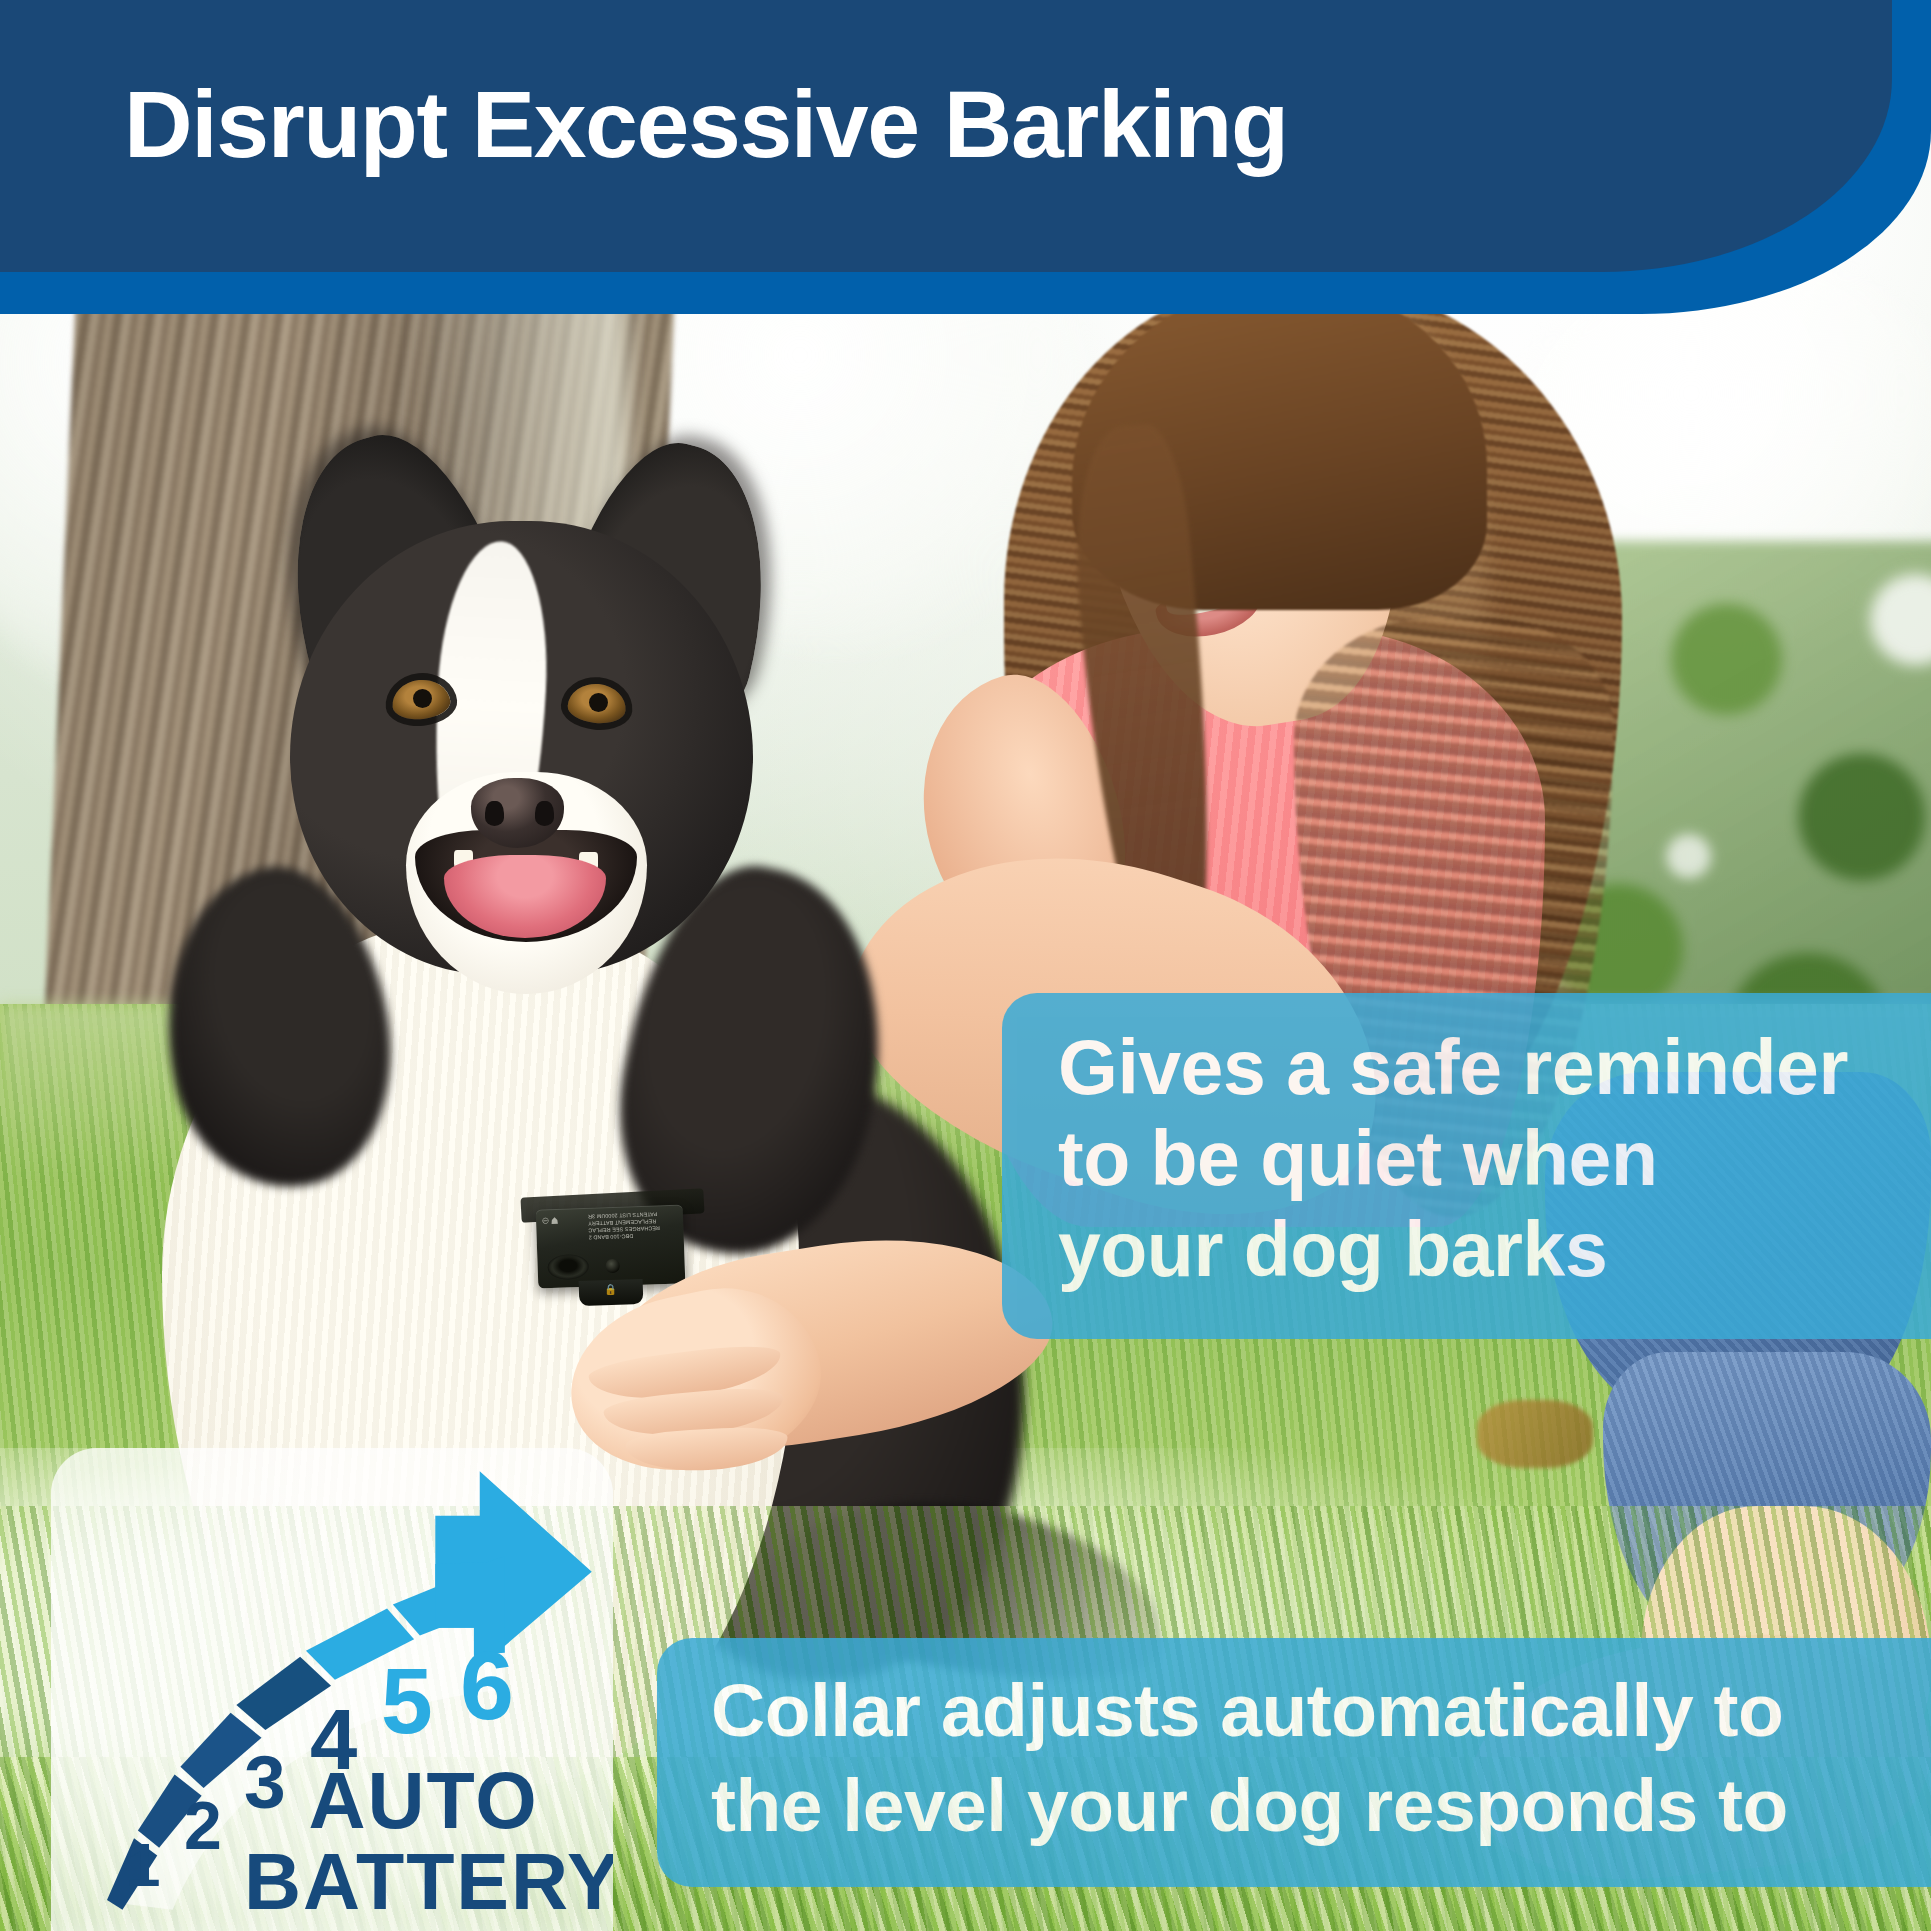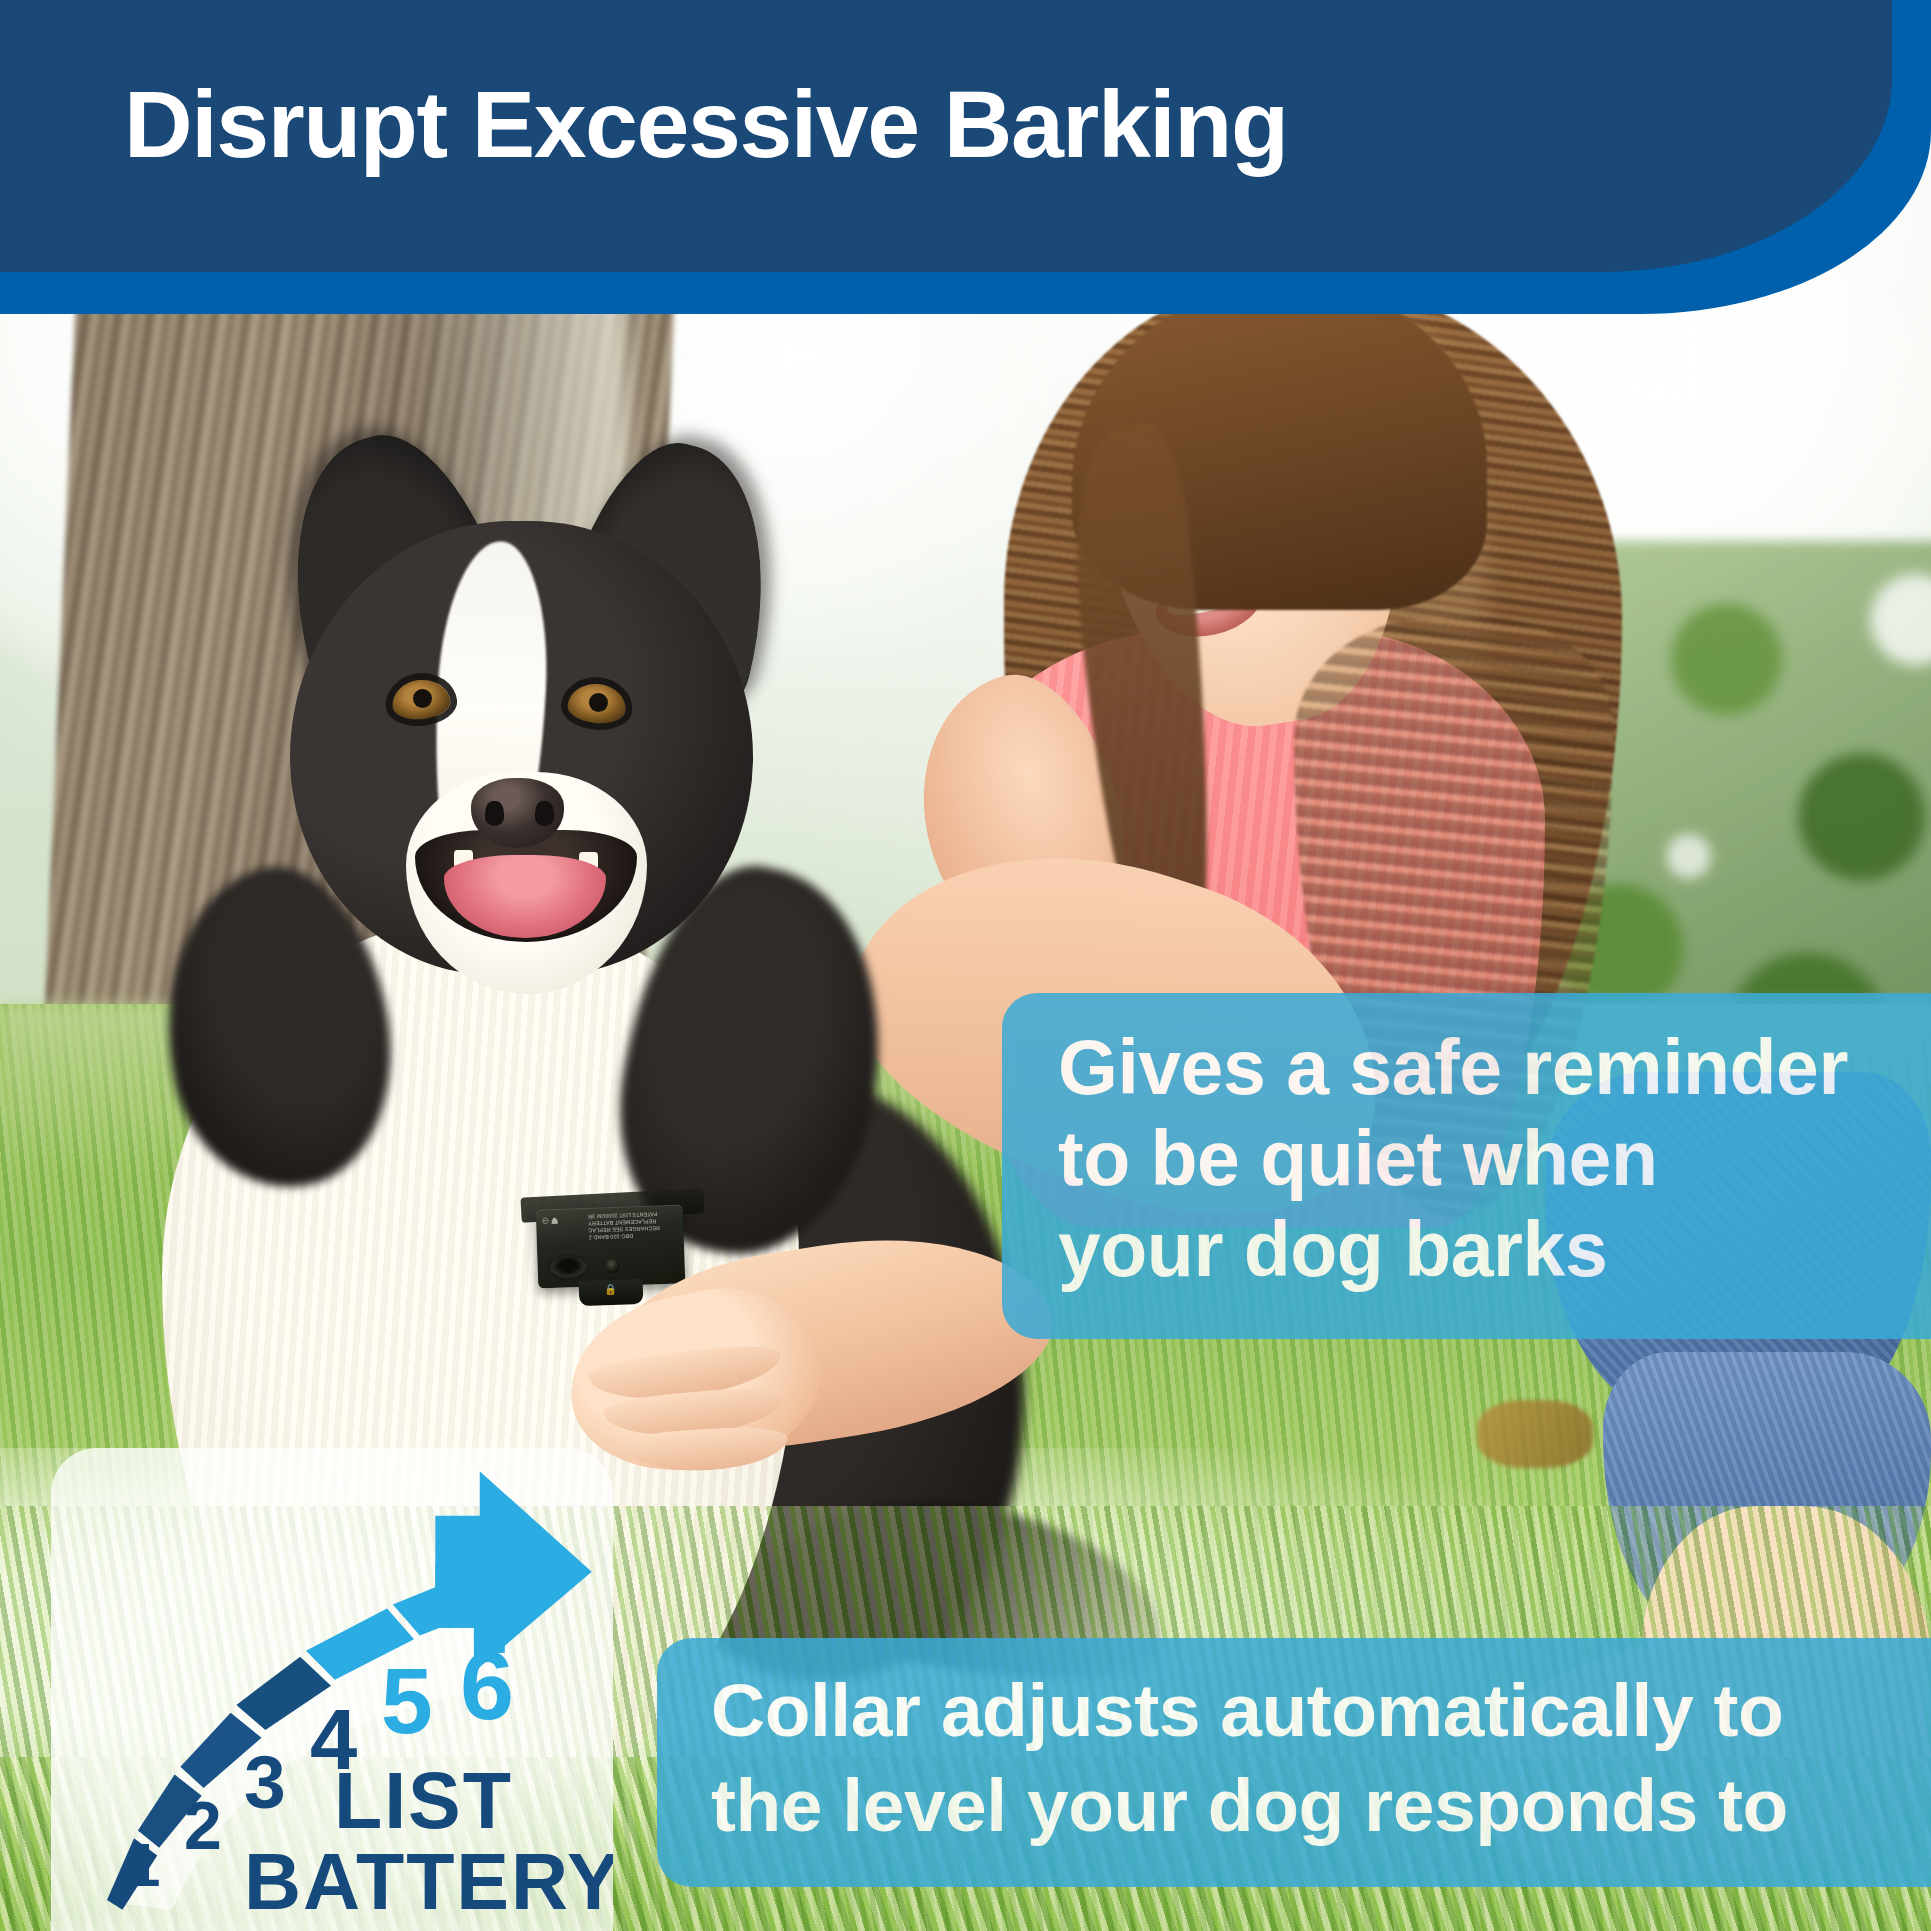--- a/index.html
+++ b/index.html
@@ -740,19 +740,19 @@
     </svg>
 
     <div class="badge-num n1">1</div>
     <div class="badge-num n2">2</div>
     <div class="badge-num n3">3</div>
     <div class="badge-num n4">4</div>
     <div class="badge-num n5">5</div>
     <div class="badge-num n6">6</div>
 
     <div id="badge-text-block">
-      <div class="line1">LIST</div>
+      <div class="line1">AUTO</div>
       <div class="line2">BATTERY</div>
     </div>
   </div>
 
 </div>
 
 
 </body></html>

